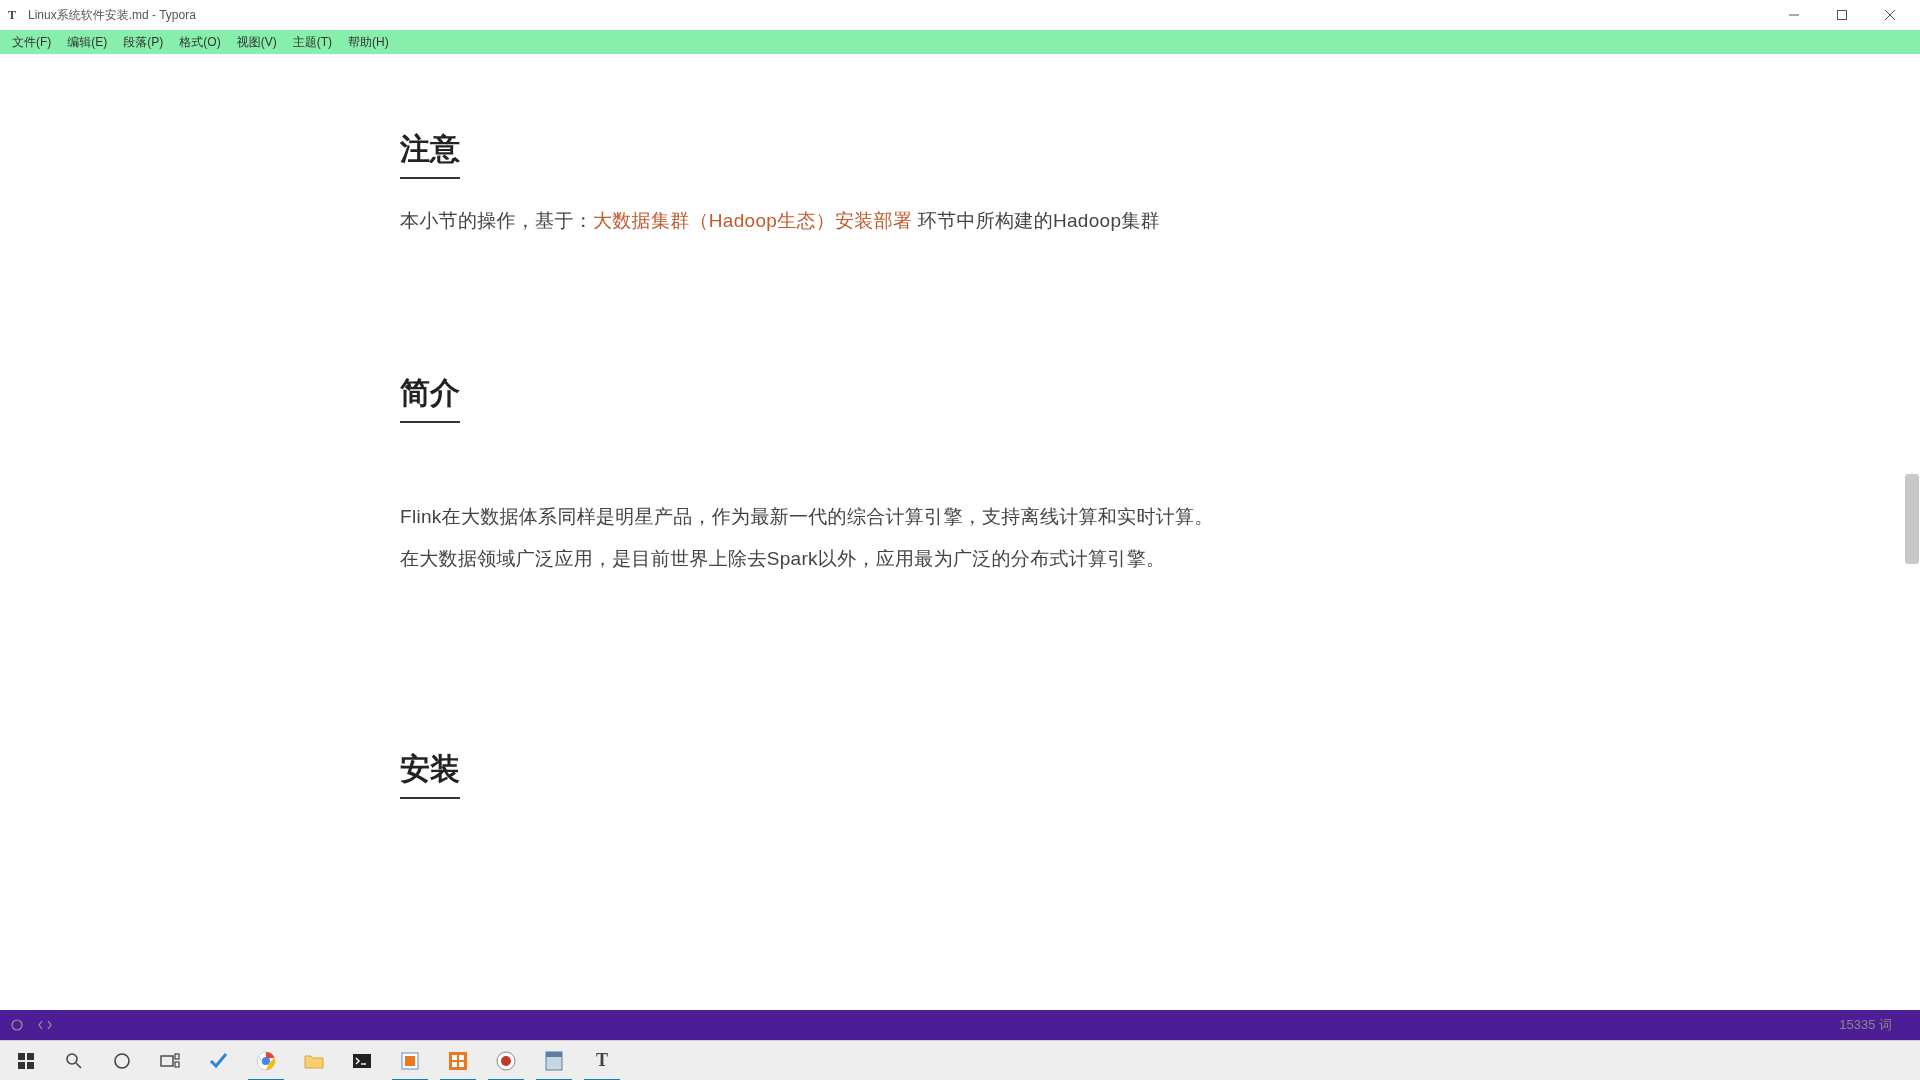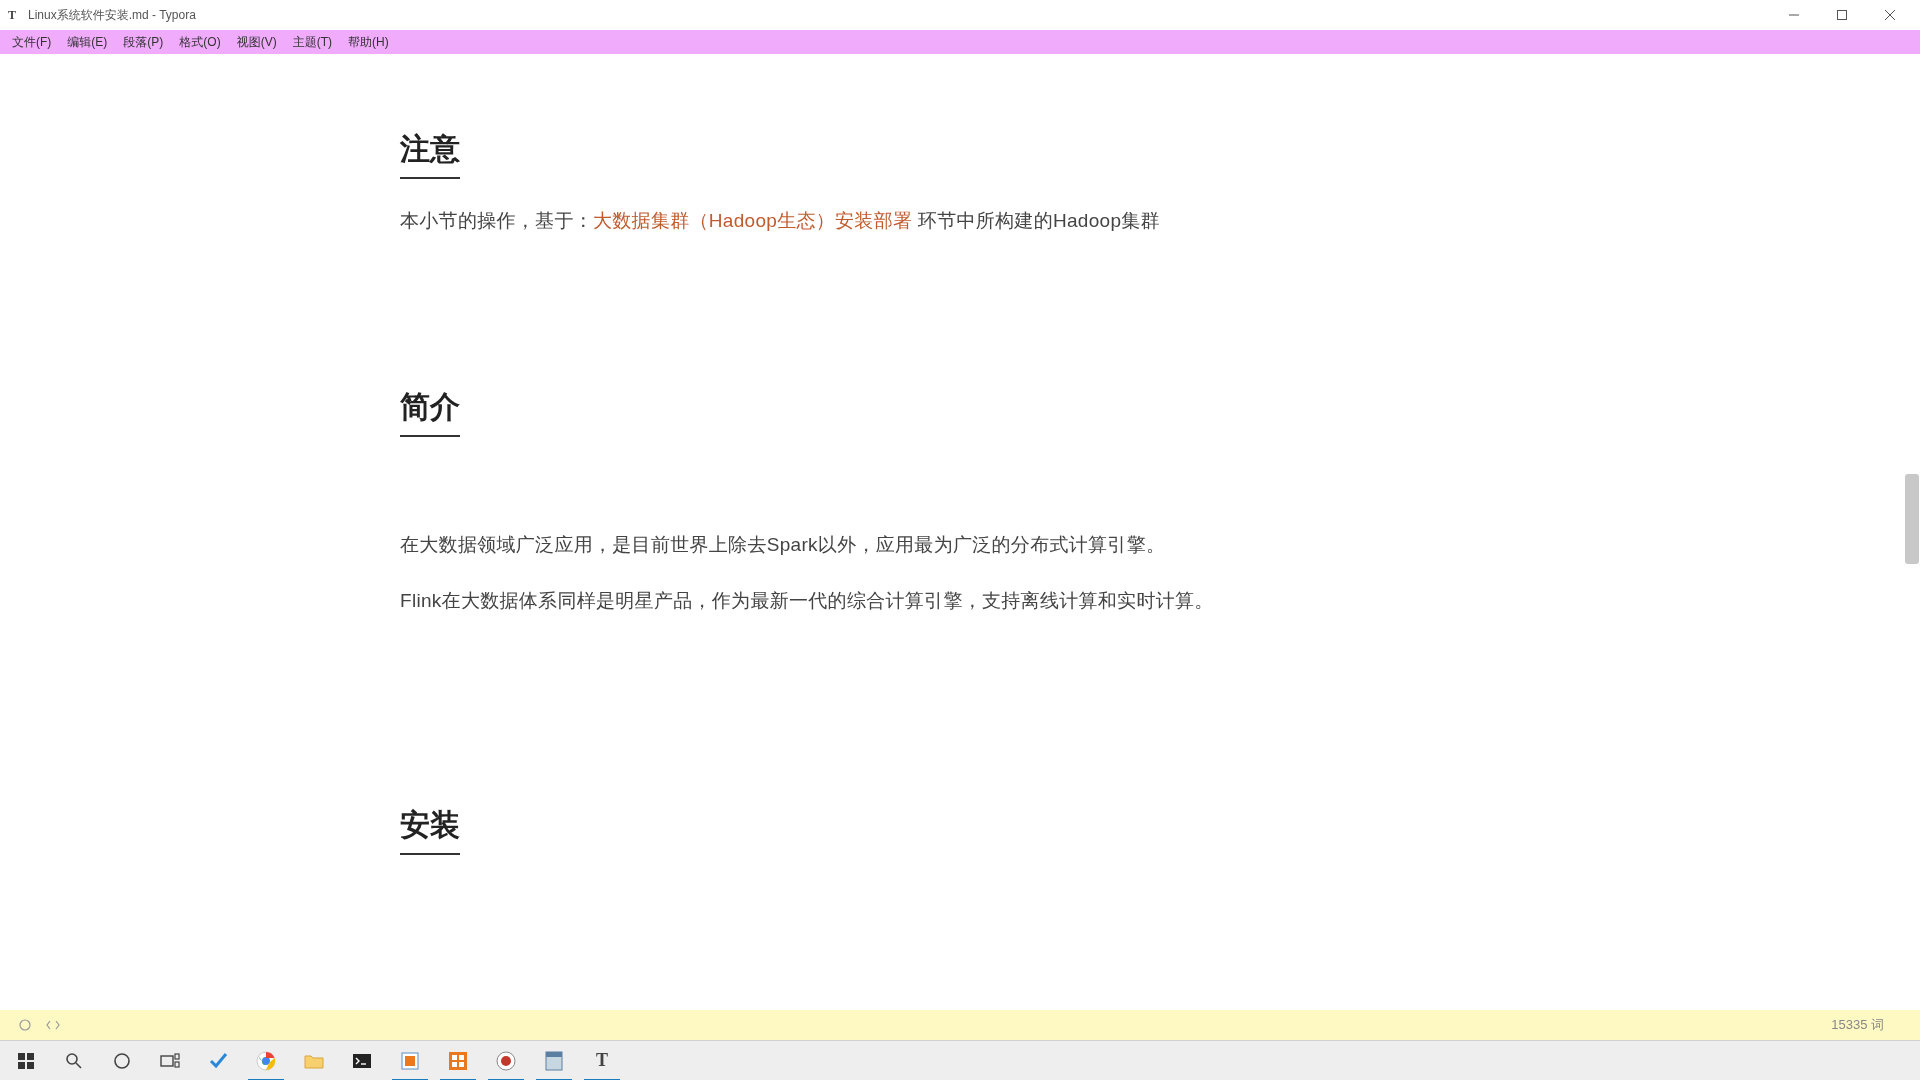--- a/index.html
+++ b/index.html
@@ -40,21 +40,21 @@
   cursor: pointer;
 }
 .window-btn svg { width: 10px; height: 10px; }
 .menubar {
   height: 24px;
   display: flex;
   align-items: center;
   padding: 0 4px;
   font-size: 12px;
   color: #333;
-  background: #f0abfc;
+  background: #86efac;
 }
 .menu-item { padding: 2px 8px; cursor: pointer; }
 .content-area {
   position: absolute;
   top: 54px;
   bottom: 70px;
   left: 0;
   right: 0;
   overflow: hidden;
 }
@@ -79,35 +79,35 @@
   color: #222;
   margin-top: 72px;
   margin-bottom: 6px;
   display: inline-block;
 }
 .h2-rule {
   border-bottom: 2px solid #333;
   width: 60px;
   margin-bottom: 28px;
 }
-.para { margin: 28px 0; letter-spacing: 0.3px; font-size: 19px; color: #444; }
+.para { margin: 14px 0; letter-spacing: 0.3px; font-size: 19px; color: #444; }
 .link-inline { color: #c05b2e; }
 .para-gap { height: 48px; }
 .statusbar {
   position: absolute;
   bottom: 40px;
   left: 0;
   right: 0;
   height: 30px;
   display: flex;
   align-items: center;
-  padding: 0 18px;
+  padding: 0 10px;
   font-size: 12px;
   color: #888;
-  background: #fef9c3;
+  background: #4c1d95;
 }
 .status-left { display: flex; gap: 14px; align-items: center; }
 .status-icon { width: 14px; height: 14px; display:flex; align-items:center; justify-content:center;}
 .status-spacer { flex: 1; }
 .status-right { font-size: 13px; color: #888; padding-right: 18px;}
 .taskbar {
   position: absolute;
   bottom: 0;
   left: 0;
   right: 0;
@@ -198,22 +198,22 @@
     <div class="h2-rule"></div>
     <div class="para">
       <span>本小节的操作，基于：</span><span class="link-inline">大数据集群（Hadoop生态）安装部署</span><span> 环节中所构建的Hadoop集群</span>
     </div>
 
     <div class="para-gap"></div>
 
     <div class="h2">简介</div>
     <div class="h2-rule"></div>
     <div class="para-gap" style="height:38px"></div>
+    <div class="para">Flink在大数据体系同样是明星产品，作为最新一代的综合计算引擎，支持离线计算和实时计算。</div>
     <div class="para">在大数据领域广泛应用，是目前世界上除去Spark以外，应用最为广泛的分布式计算引擎。</div>
-    <div class="para">Flink在大数据体系同样是明星产品，作为最新一代的综合计算引擎，支持离线计算和实时计算。</div>
     <div class="para-gap" style="height:38px"></div>
 
     <div class="para-gap"></div>
 
     <div class="h2">安装</div>
     <div class="h2-rule"></div>
 
     
 
     

